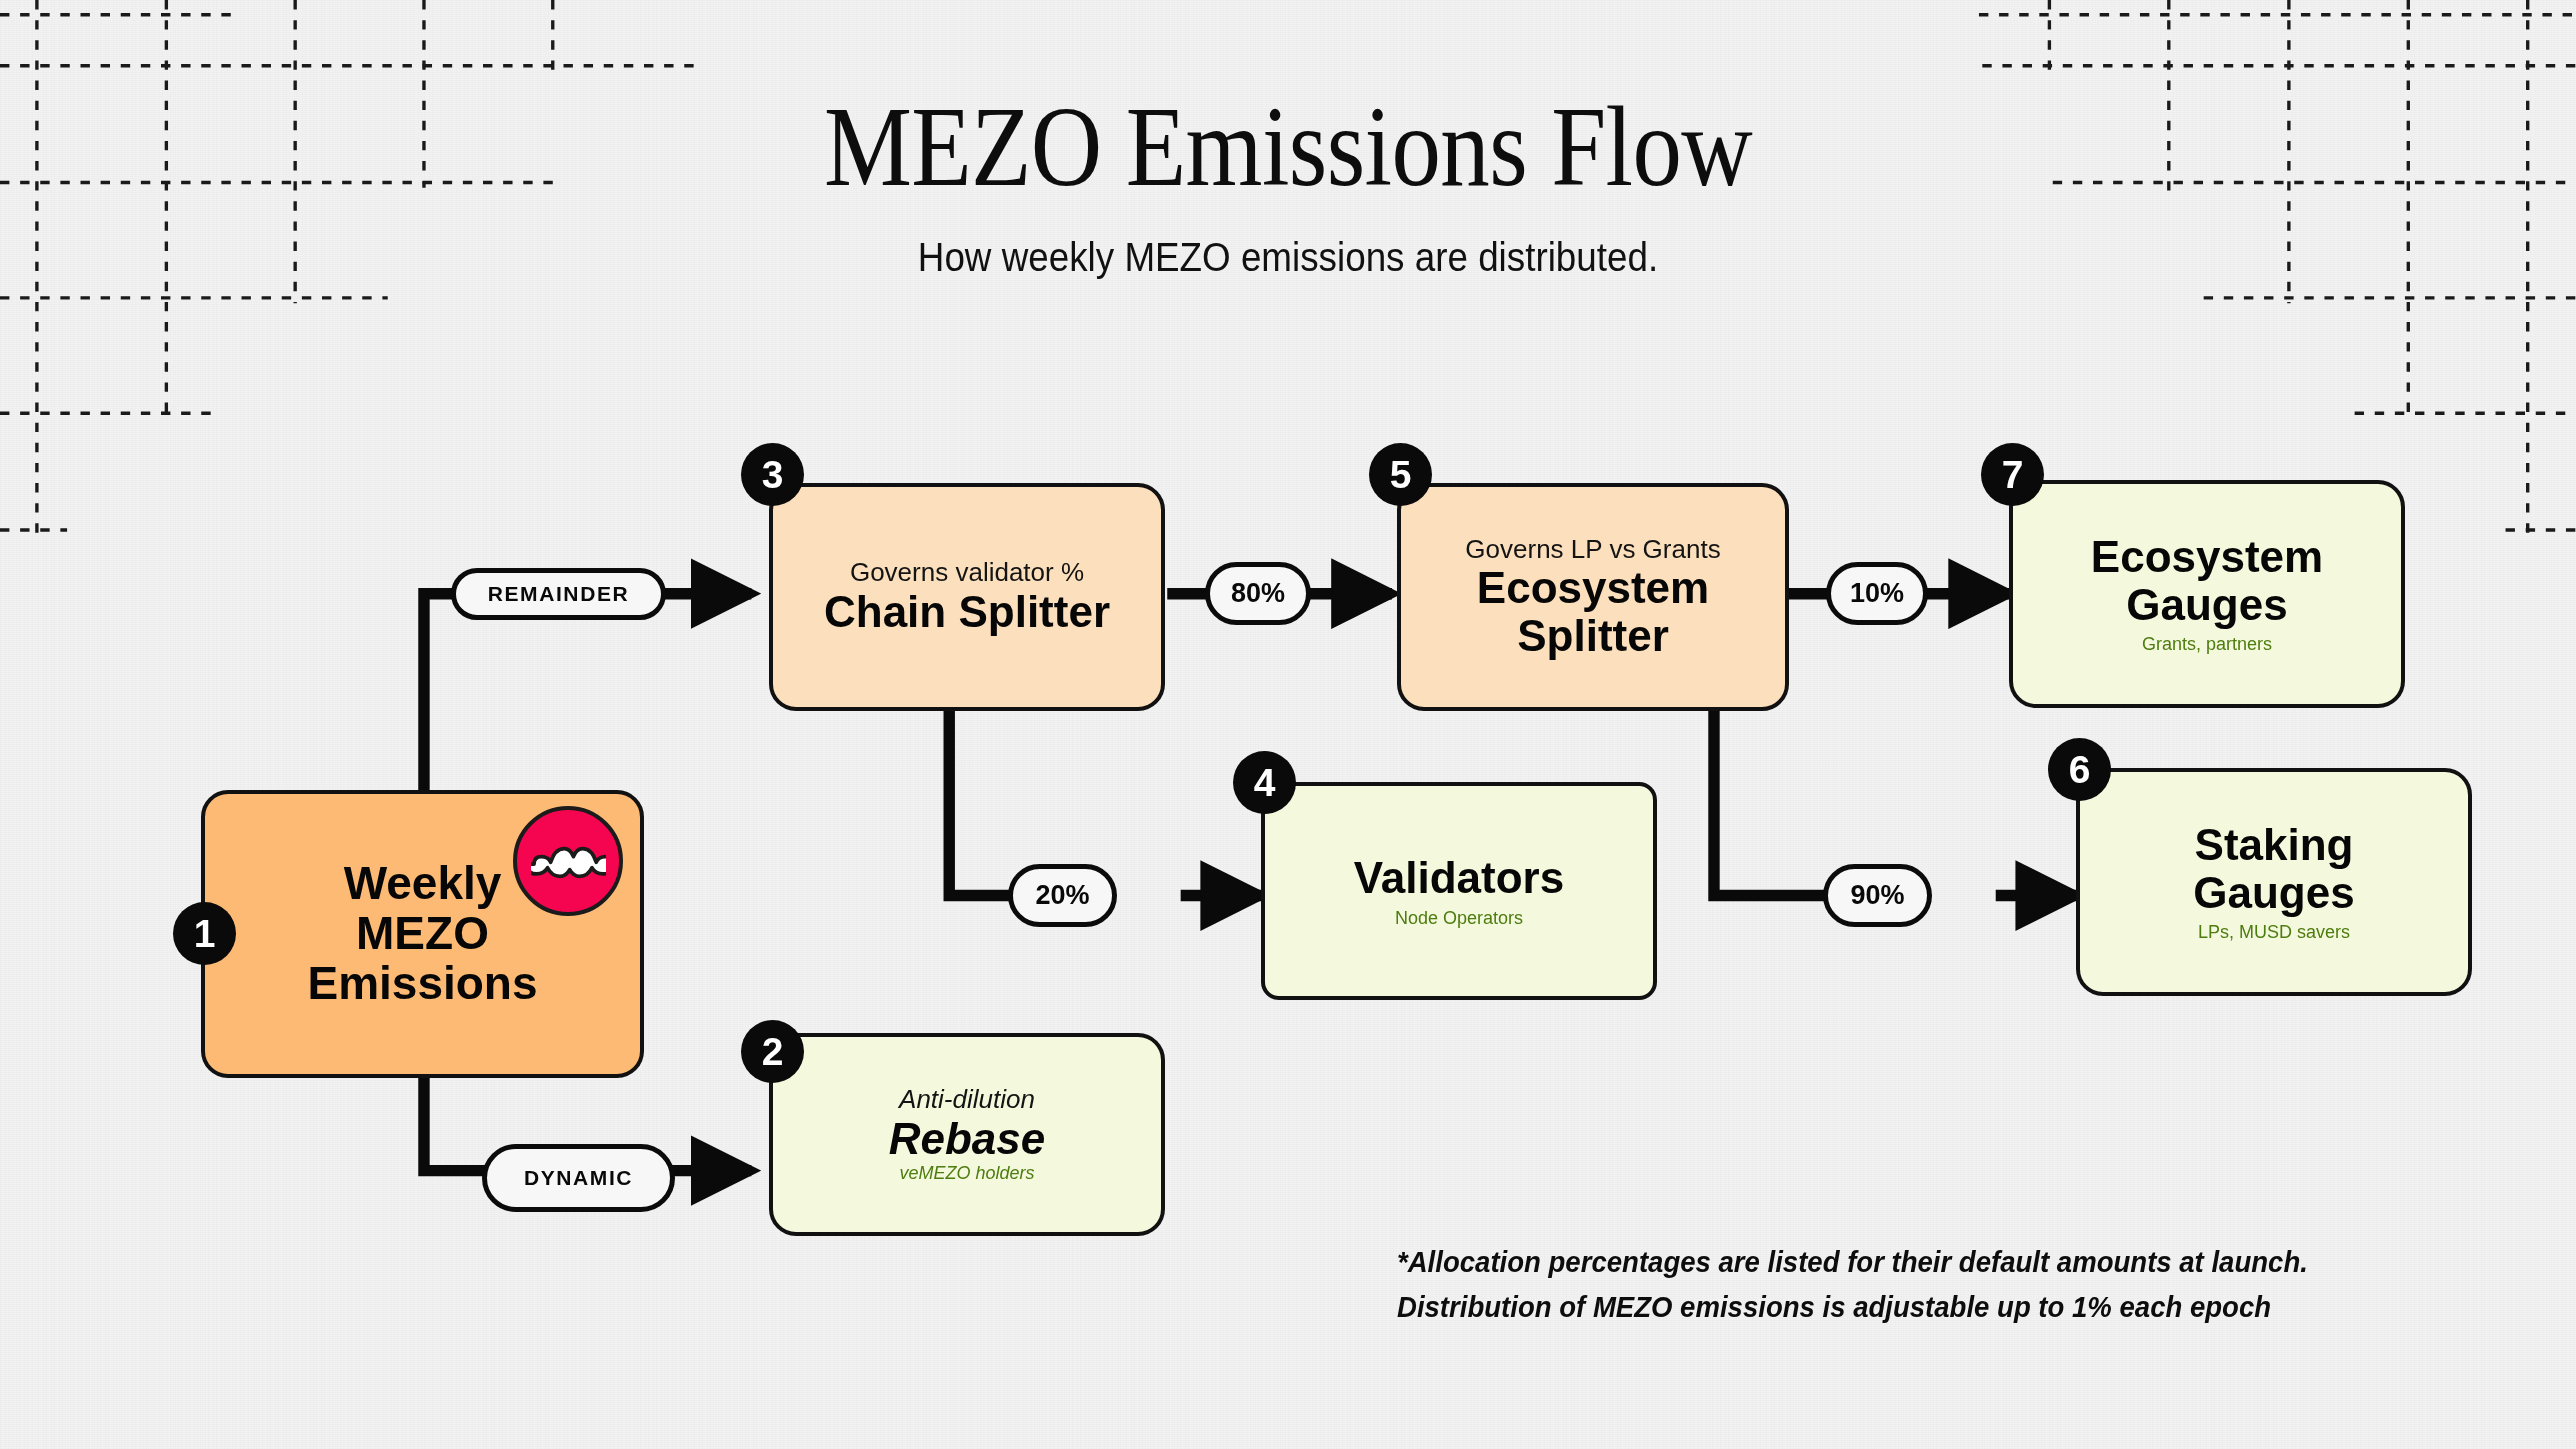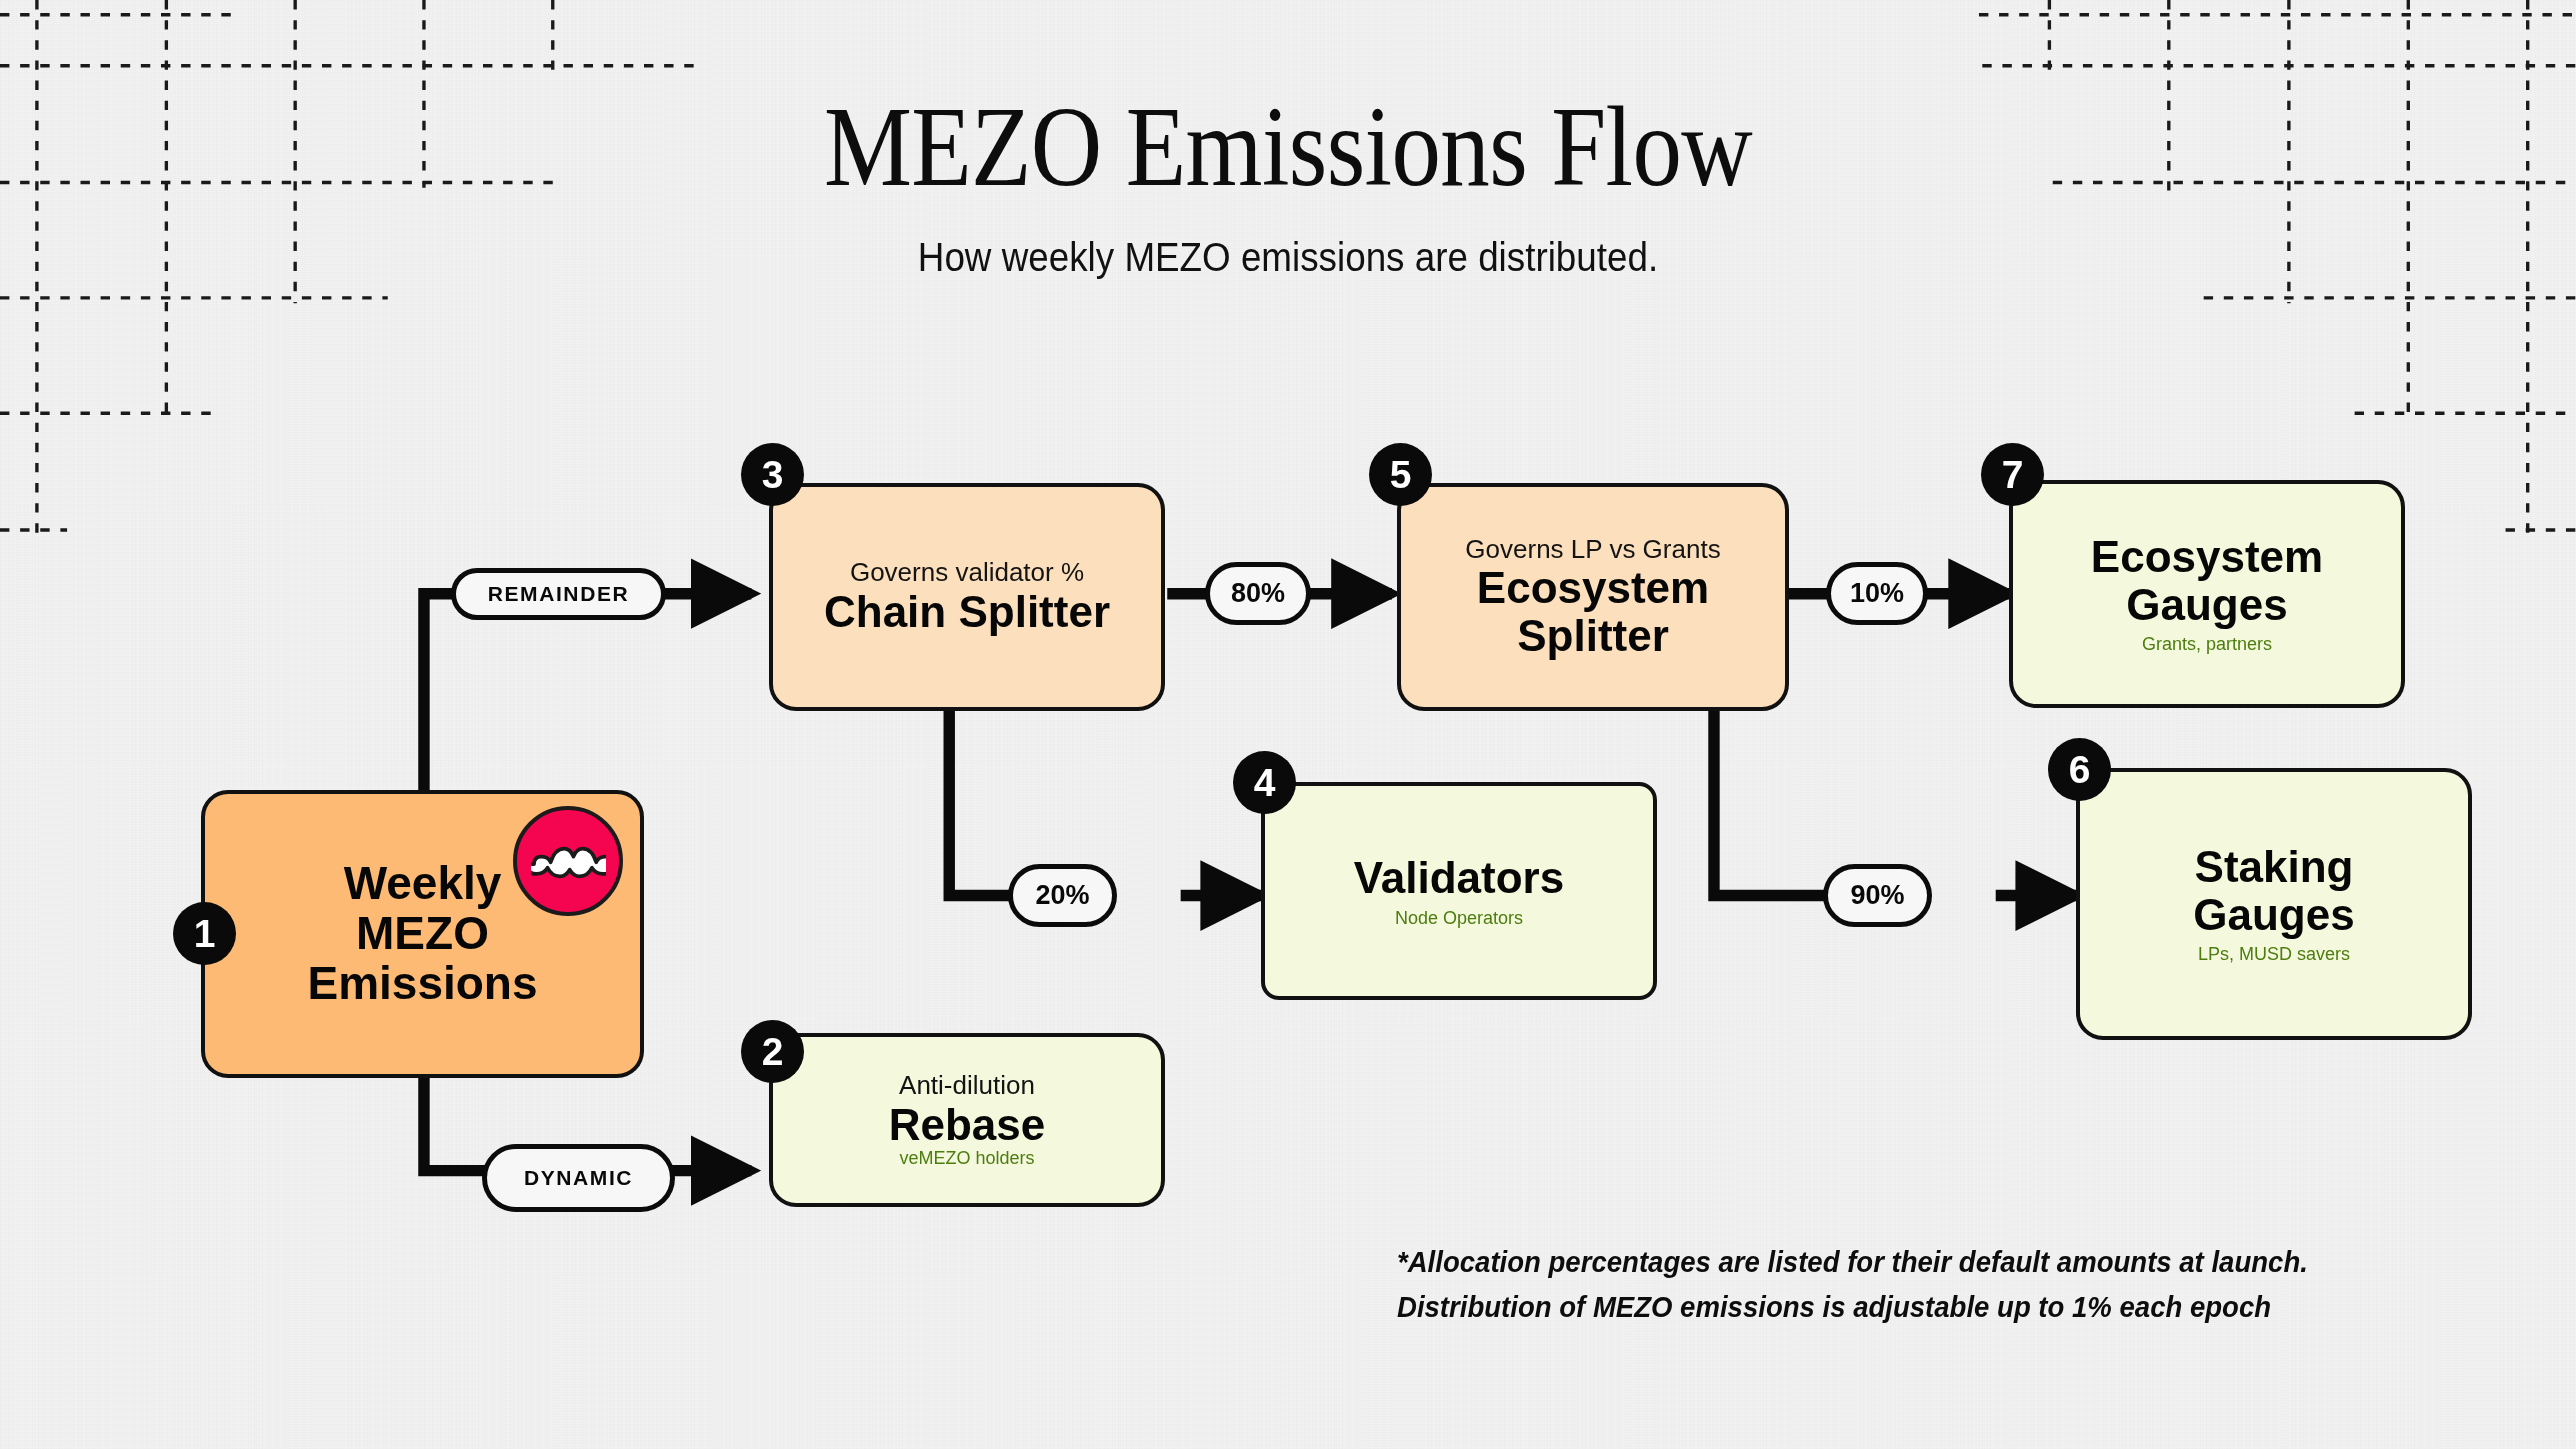--- a/index.html
+++ b/index.html
@@ -173,21 +173,21 @@
     <div class="name xl">MEZO</div>
     <div class="name xl">Emissions</div>
   </div>
   <div class="badge" style="left:173px; top:902px;">1</div>
   <div id="mezo-logo" style="left:513px; top:806px;">
     <svg viewBox="0 0 120 78">
       <path d="M4 44 q0 -12 12 -12 q11 0 15 9 q7 -22 22 -22 q10 0 15 13 q5 -13 15 -13 q15 0 22 22 q4 -9 15 -9 q12 0 12 12 q0 16 -16 16 q-12 0 -18 -10 q-7 14 -20 14 q-10 0 -16 -11 q-6 11 -16 11 q-13 0 -20 -14 q-6 10 -18 10 q-16 0 -16 -16 z" fill="#ffffff" stroke="#1b1b1b" stroke-width="6" stroke-linejoin="round"></path>
     </svg>
   </div>
 
-  <div class="node fill-lime" style="left:769px; top:1033px; width:396px; height:174px;">
+  <div class="node fill-lime" style="left:769px; top:1033px; width:396px; height:203px;font-style:italic;">
     <div class="cap">Anti-dilution</div>
     <div class="name big">Rebase</div>
     <div class="sub">veMEZO holders</div>
   </div>
   <div class="badge" style="left:741px; top:1020px;">2</div>
 
   <div class="node fill-peach" style="left:769px; top:483px; width:396px; height:228px;">
     <div class="cap">Governs validator %</div>
     <div class="name big">Chain Splitter</div>
   </div>
@@ -199,21 +199,21 @@
   </div>
   <div class="badge" style="left:1233px; top:751px;">4</div>
 
   <div class="node fill-peach" style="left:1397px; top:483px; width:392px; height:228px;">
     <div class="cap">Governs LP vs Grants</div>
     <div class="name big">Ecosystem</div>
     <div class="name big">Splitter</div>
   </div>
   <div class="badge" style="left:1369px; top:443px;">5</div>
 
-  <div class="node fill-lime" style="left:2076px; top:768px; width:396px; height:272px;">
+  <div class="node fill-lime" style="left:2076px; top:768px; width:396px; height:228px;">
     <div class="name big">Staking</div>
     <div class="name big">Gauges</div>
     <div class="sub" style="margin-top:5.4px">LPs, MUSD savers</div>
   </div>
   <div class="badge" style="left:2048px; top:738px;">6</div>
 
   <div class="node fill-lime" style="left:2009px; top:480px; width:396px; height:228px;">
     <div class="name big">Ecosystem</div>
     <div class="name big">Gauges</div>
     <div class="sub" style="margin-top:5.4px">Grants, partners</div>

